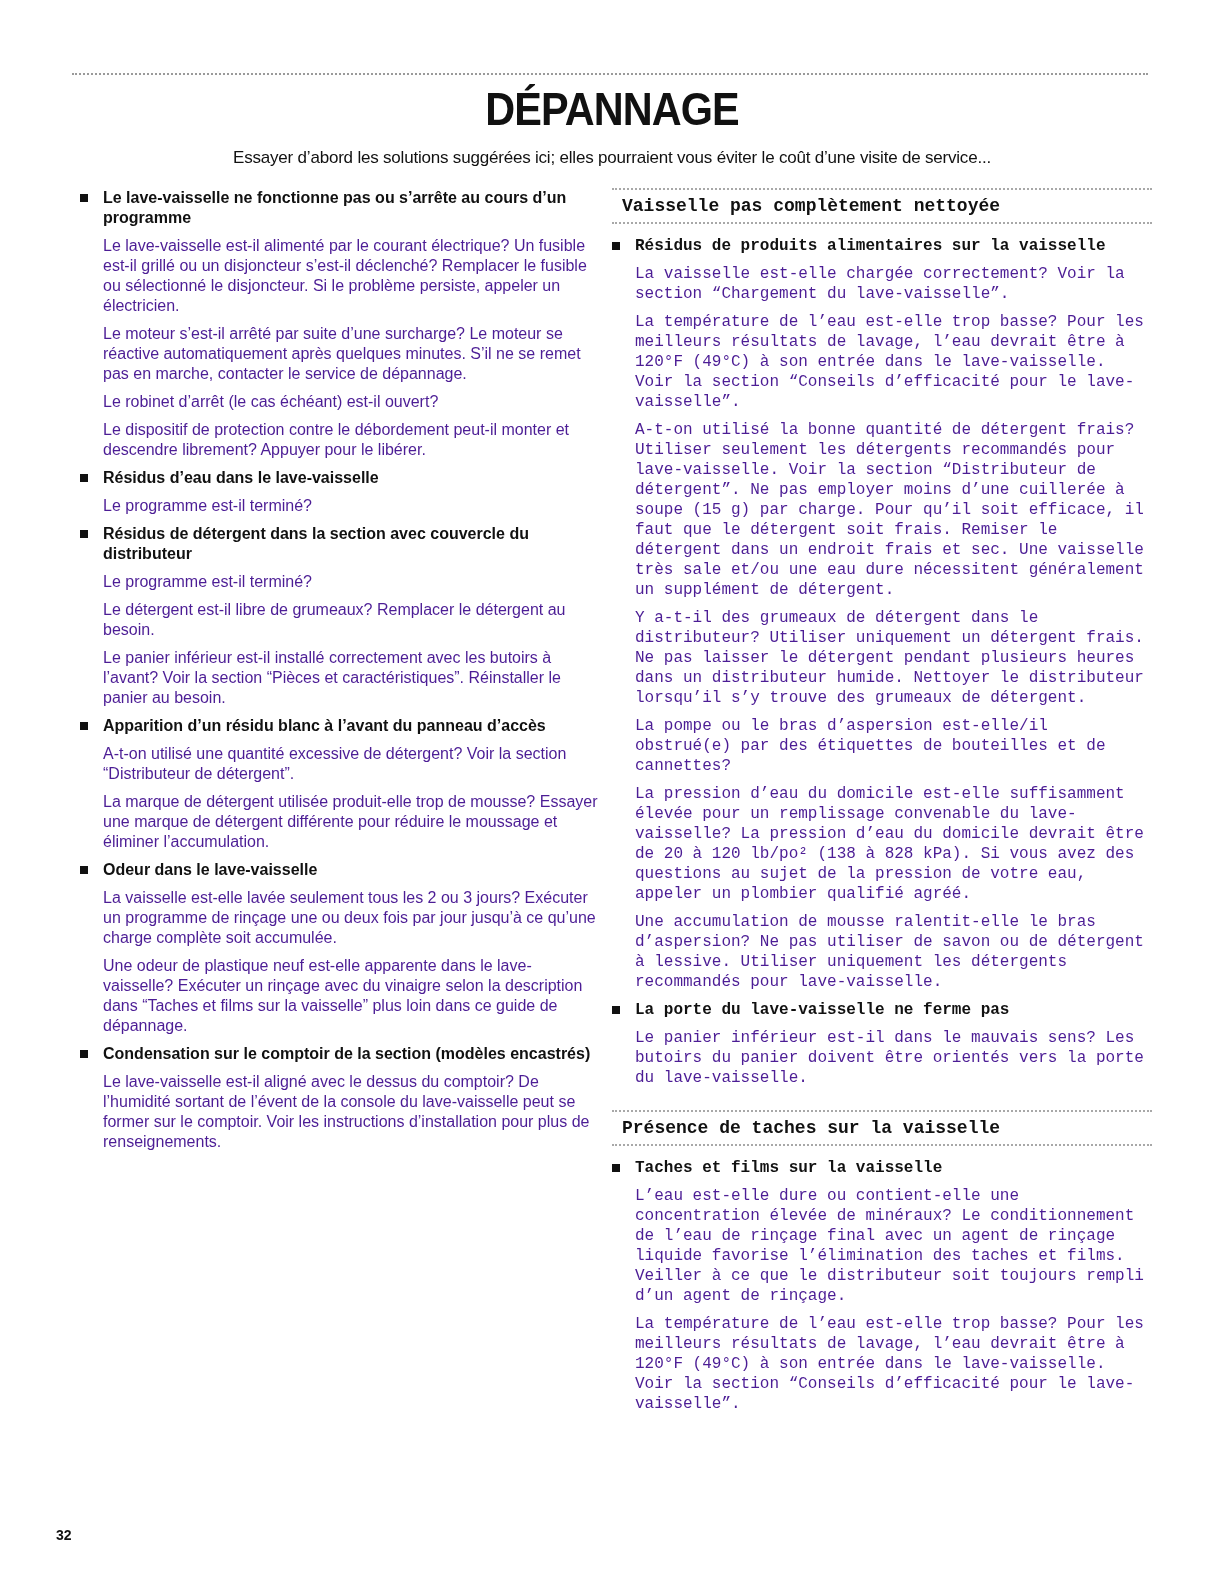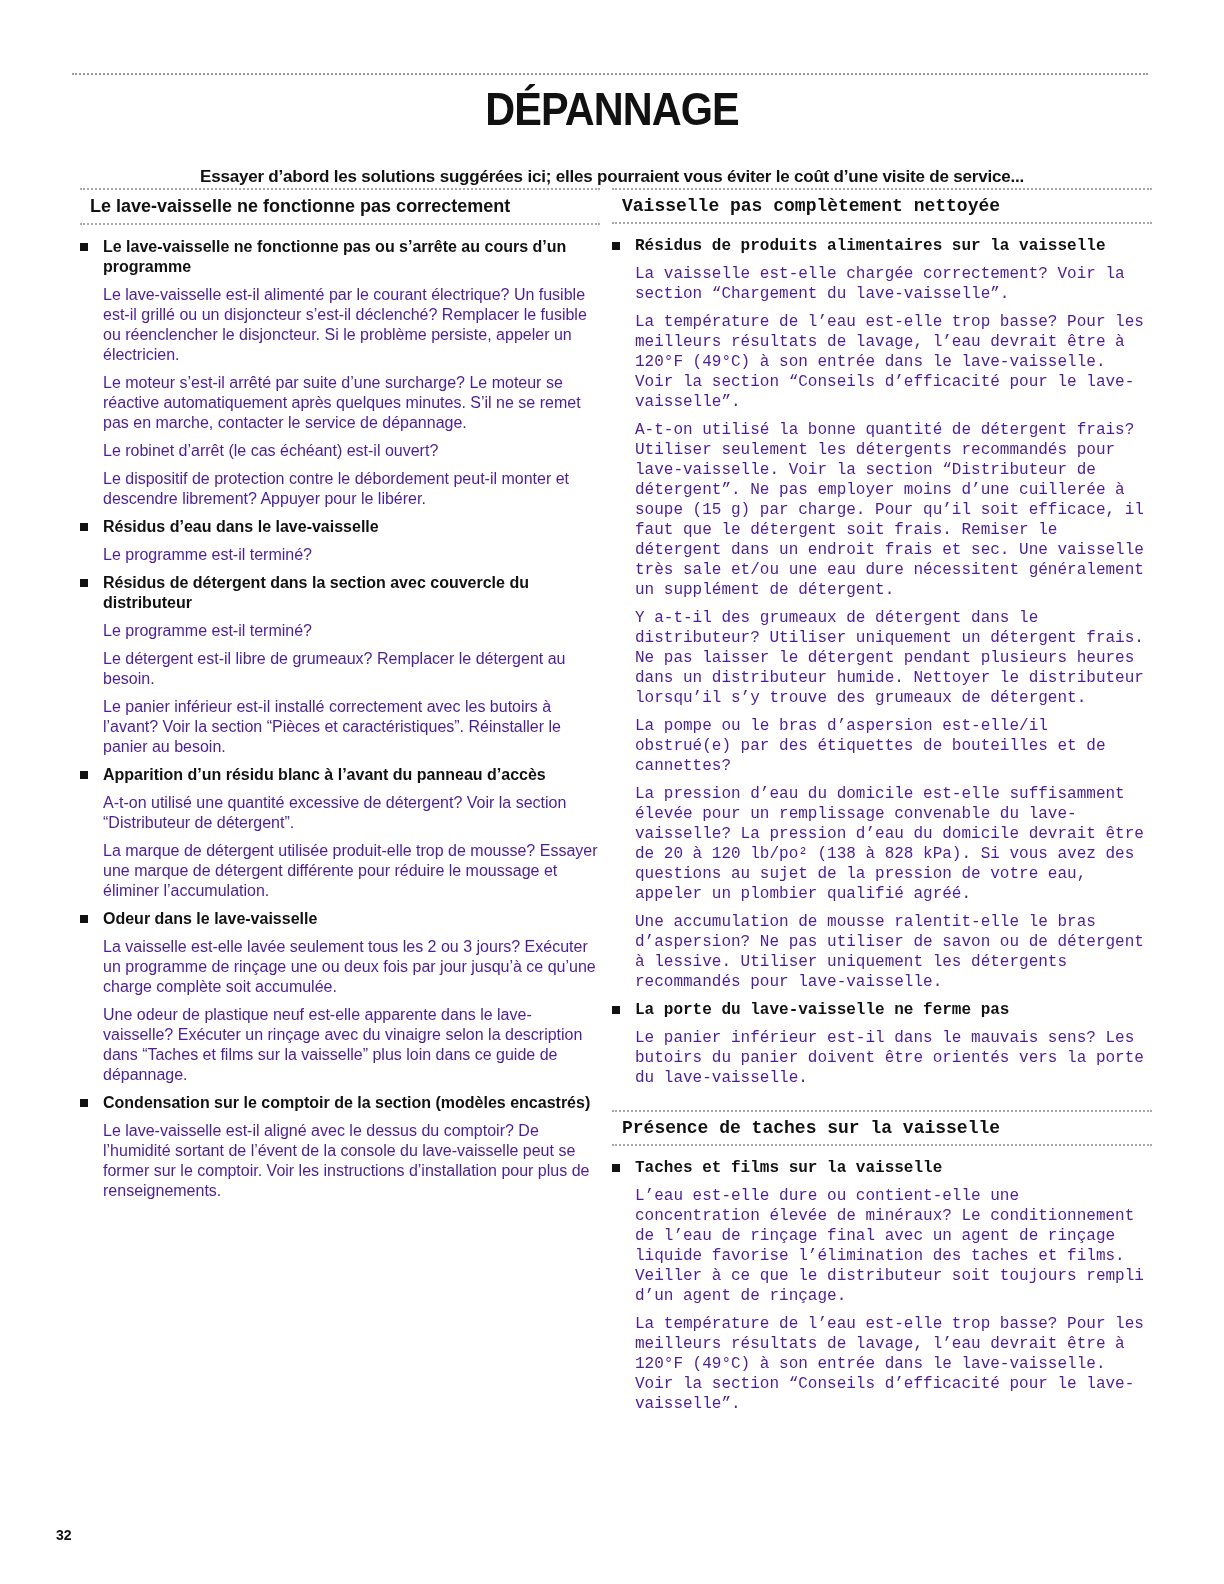--- a/index.html
+++ b/index.html
@@ -11,21 +11,21 @@
     height: 0; border-top: 2px dotted #9a9a9a;
   }
   .top-rule { position: absolute; left: 72px; right: 76px; top: 73px; }
   .page-title {
     position: absolute; left: 0; right: 0; top: 82px; text-align: center;
     font-family: "Liberation Sans", sans-serif; font-weight: bold;
     font-size: 46px; letter-spacing: -1px; color: #111; transform: scaleX(0.9);
   }
   .subtitle {
     position: absolute; left: 0; right: 0; top: 148px; text-align: center;
-    font-weight: bold; font-size: 17px; color: #111; letter-spacing: -0.2px; margin-top: 19px;
+    font-weight: normal; font-size: 17px; color: #111; letter-spacing: -0.2px;
   }
   .col { position: absolute; top: 188px; }
   .col-left { left: 80px; width: 520px; }
   .col-right { left: 612px; width: 540px; font-family: Liberation Mono, monospace; }
   .section-head { margin-bottom: 12px; }
   .section-head .dotted-rule { border-top: 2px dotted #a8a8a8; }
   .section-title {
     font-weight: bold; font-size: 18px; color: #111; padding: 6px 0 6px 10px;
   }
   .item { margin: 0 0 6px 0; }
@@ -46,28 +46,23 @@
   }
 </style>
 </head>
 <body>
 
 <div class="dotted-rule top-rule"></div>
 <div class="page-title">DÉPANNAGE</div>
 <div class="subtitle">Essayer d’abord les solutions suggérées ici; elles pourraient vous éviter le coût d’une visite de service...</div>
 
 <div class="col col-left">
-    <div class="section-head">
-      <div class="dotted-rule"></div>
-      <div class="section-title">Le lave-vaisselle ne fonctionne pas correctement</div>
-      <div class="dotted-rule"></div>
-    </div>
     <div class="item">
       <div class="item-heading"><span class="bullet"></span><span>Le lave-vaisselle ne fonctionne pas ou s’arrête au cours d’un programme</span></div>
-      <p class="para">Le lave-vaisselle est-il alimenté par le courant électrique? Un fusible est-il grillé ou un disjoncteur s’est-il déclenché? Remplacer le fusible ou réenclencher le disjoncteur. Si le problème persiste, appeler un électricien.</p>
+      <p class="para">Le lave-vaisselle est-il alimenté par le courant électrique? Un fusible est-il grillé ou un disjoncteur s’est-il déclenché? Remplacer le fusible ou sélectionné le disjoncteur. Si le problème persiste, appeler un électricien.</p>
       <p class="para">Le moteur s’est-il arrêté par suite d’une surcharge? Le moteur se réactive automatiquement après quelques minutes. S’il ne se remet pas en marche, contacter le service de dépannage.</p>
       <p class="para">Le robinet d’arrêt (le cas échéant) est-il ouvert?</p>
     </div>
     <div class="item">
       <p class="para">Le dispositif de protection contre le débordement peut-il monter et descendre librement? Appuyer pour le libérer.</p>
     </div>
     <div class="item">
       <div class="item-heading"><span class="bullet"></span><span>Résidus d’eau dans le lave-vaisselle</span></div>
       <p class="para">Le programme est-il terminé?</p>
     </div>

